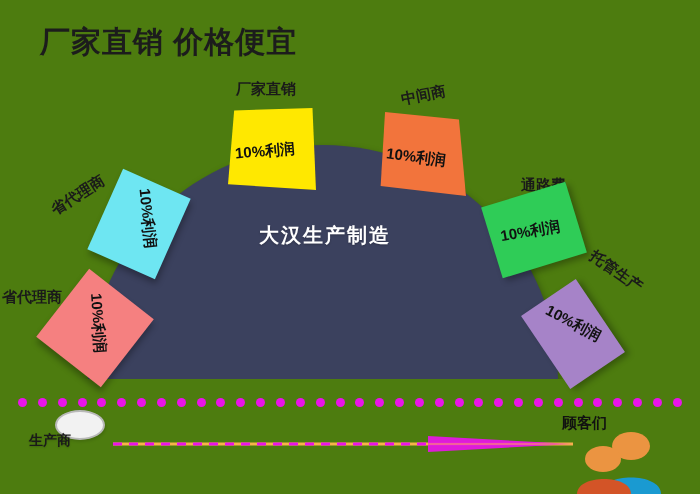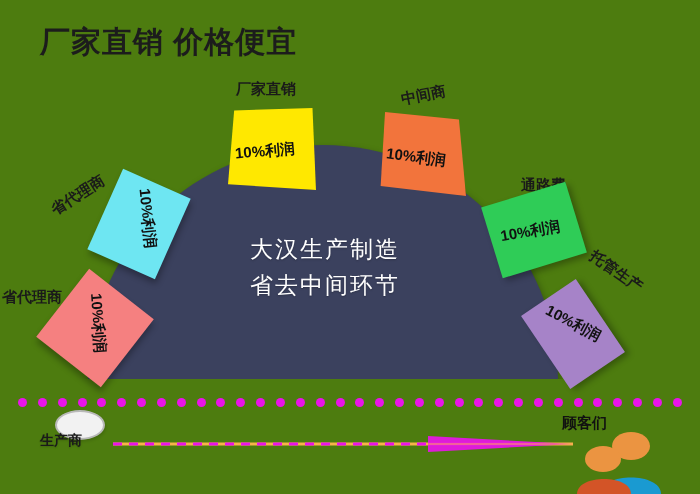--- a/index.html
+++ b/index.html
@@ -23,23 +23,23 @@
     position:absolute;left:88px;top:145px;
     width:470px;height:466px;
     background:#3b415e;
     border-radius:235px 235px 0 0;
     box-shadow:2px 3px 7px rgba(0,0,0,.28);
   }
   .dome-clip{
     position:absolute;left:0;top:0;width:700px;height:379px;overflow:hidden;
   }
   .center-text{
-    position:absolute;left:150px;top:232px;width:350px;
+    position:absolute;left:150px;top:220px;width:350px;
     text-align:center;color:#ffffff;
-    font-size:23px;font-weight:400;line-height:1.55;
+    font-size:20px;font-weight:700;line-height:1.55;
     letter-spacing:2px;
     text-shadow:0 1px 2px rgba(0,0,0,.25);
   }
 
   
   .card{
     position:absolute;
     box-shadow:3px 4px 6px rgba(0,0,0,.3);
   }
   .card .pl{
@@ -120,21 +120,21 @@
   }
 
   
   .producer-ell{
     position:absolute;left:55px;top:410px;width:46px;height:26px;
     border:2px solid #b9b9b9;border-radius:50%;
     background:#f2f2f2;
     box-shadow:1px 2px 3px rgba(0,0,0,.12);
   }
   .producer-label{
-    position:absolute;left:40px;top:432px;
+    position:absolute;left:29px;top:432px;
     font-size:14px;font-weight:700;color:#1a1a1a;white-space:nowrap;
     text-shadow:0 1px 2px rgba(0,0,0,.18);
   }
 
   
   .flow{
     position:absolute;left:113px;top:433px;width:460px;height:22px;
   }
   .flow svg{display:block;}
 
@@ -151,21 +151,20 @@
 <div id="stage">
 
   <div class="title">厂家直销 价格便宜</div>
 
   <div class="dome-clip">
     <div class="dome"></div>
   </div>
 
   <div class="center-text">
     <div>大汉生产制造</div>
-    <div>省去中间环节</div>
   </div>
 
   <div class="ext-label l-cyan">省代理商</div>
   <div class="card c-cyan">
     <span class="pl">10%利润</span>
   </div>
 
   <div class="ext-label l-yellow">厂家直销</div>
   <div class="card c-yellow">
     <span class="pl">10%利润</span>

